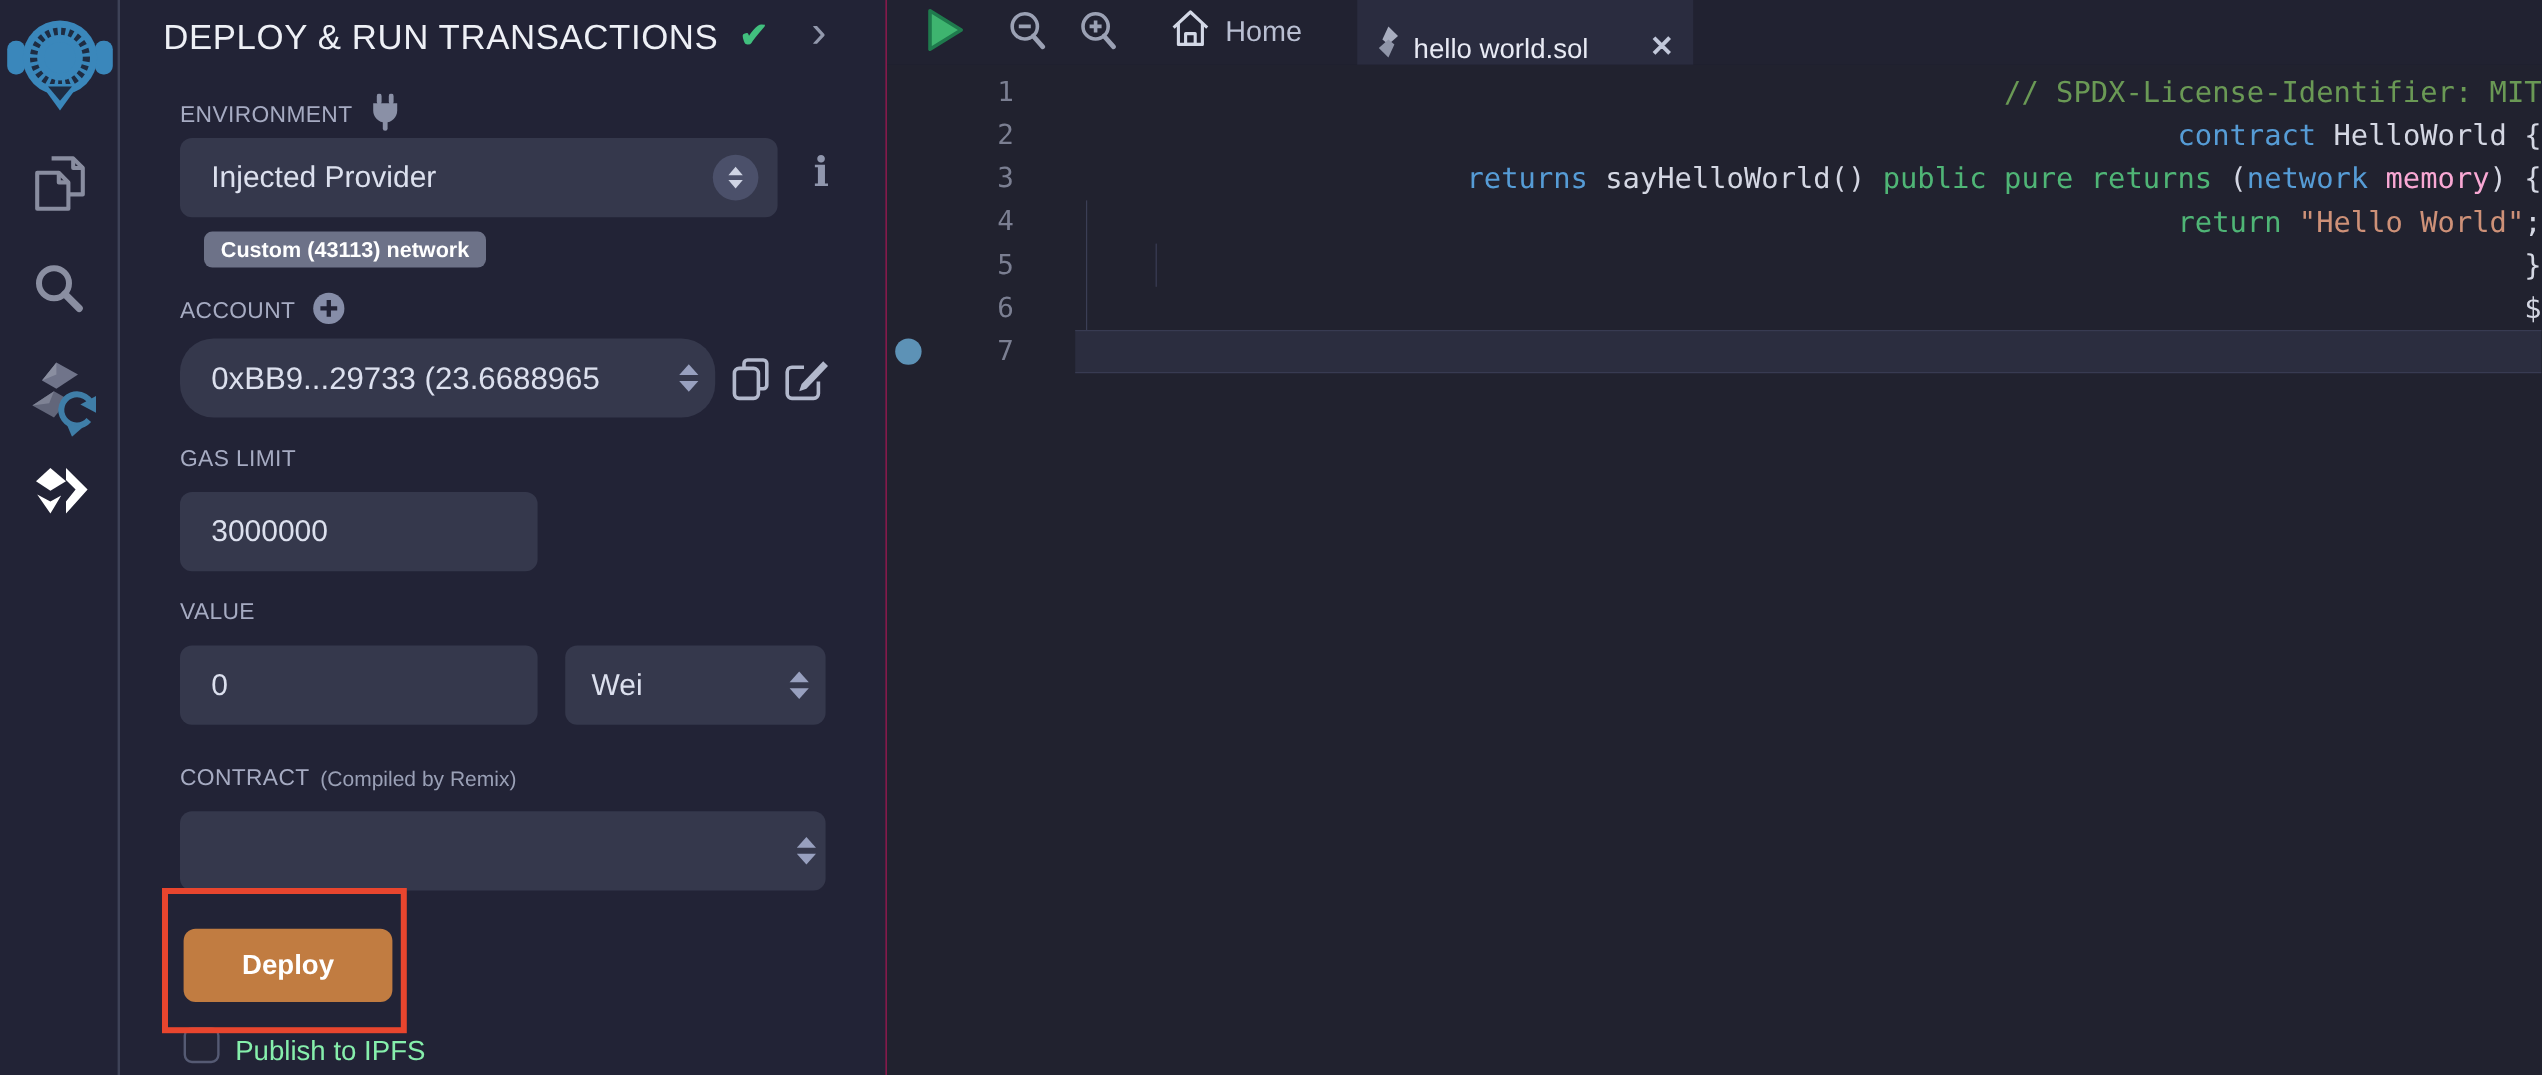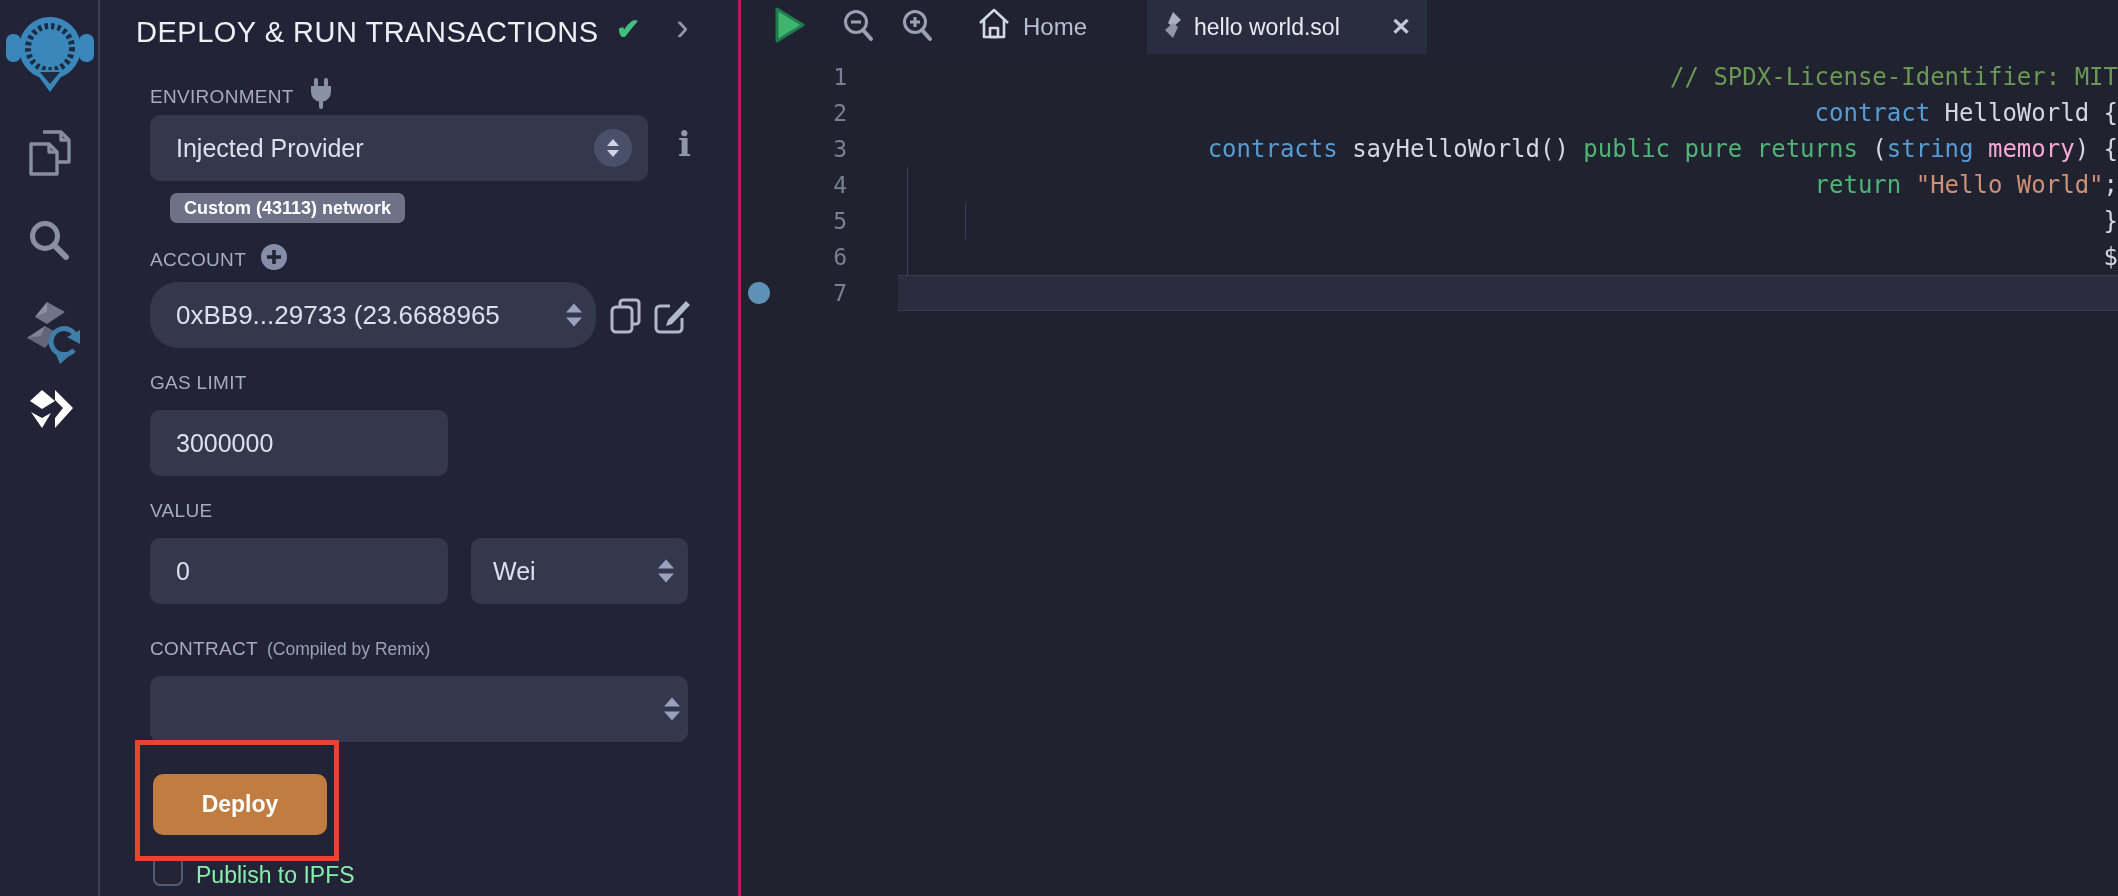--- a/index.html
+++ b/index.html
@@ -58,27 +58,27 @@
   .deploy-btn { position:absolute; left:53px; top:774px; width:174px; height:61px;
                 background:#c17c41; border:none; border-radius:10px; color:#ffffff;
                 font-family:"Liberation Sans", sans-serif; font-size:23px; font-weight:bold; cursor:pointer; }
   .publish-box { position:absolute; left:53px; top:856px; width:30px; height:30px;
                  background:#232435; border:2px solid #555a73; border-radius:7px; cursor:pointer; }
   .publish-label { position:absolute; left:96px; top:860px; height:30px; line-height:30px;
                    font-size:23px; color:#86efac; }
 
   
   .editor { position:absolute; left:738px; top:0; width:1380px; height:896px;
-            background:#21222f; border-left:3px solid #be185d; }
+            background:#21222f; border-left:1px solid #be185d; }
   .tabbar { position:absolute; left:0; top:0; width:100%; height:54px; background:#212231; }
   .tb-icon { position:absolute; top:8px; cursor:pointer; }
   .home-tab { position:absolute; left:228px; top:0; height:54px; display:flex; align-items:center;
               gap:12px; padding:0 8px; cursor:pointer; color:#b9bfd2; font-size:24px; }
-  .active-tab { position:absolute; left:406px; top:0; width:280px; height:54px; background:#2a2c3f;
-                display:flex; align-items:center; gap:11px; padding:0 16px; cursor:pointer; }
+  .active-tab { position:absolute; left:392px; top:0; width:280px; height:54px; background:#2a2c3f;
+                display:flex; align-items:flex-end; gap:11px; padding:0 16px; cursor:pointer; }
   .active-tab .tab-label { font-size:23px; color:#e8eaf4; white-space:nowrap; }
   .tab-close { font-size:24px; font-weight:bold; color:#c2c8da; margin-left:auto; cursor:pointer; }
 
   .codearea { position:absolute; left:0; top:54px; width:100%; height:842px; background:#21222f; }
   .gutter { position:absolute; left:0; top:0; width:156px; height:100%；
             }
   .gutter { background:#292a3a; border-right:1px solid #343748; }
   .gutter-numbers { position:absolute; left:0; top:5px; width:156px; }
   .line-number { height:36px; line-height:36px; text-align:right; padding-right:50px;
                  font-family:"DejaVu Sans Mono", monospace; font-size:23px; color:#7b7f92; cursor:pointer; }
@@ -310,19 +310,19 @@
           <div class="line-number">7</div>
         </div>
     </div>
     <div class="breakpoint"></div>
     <div class="current-line"></div>
     <div class="guide" style="left:166px; top:113px; height:108px;"></div>
     <div class="guide" style="left:224px; top:149px; height:36px;"></div>
     <div class="code-lines">
         <div class="code-line"><span class="tk-comment">// SPDX-License-Identifier: MIT</span></div>
         <div class="code-line"><span class="tk-keyword">contract </span><span class="tk-plain">HelloWorld {</span></div>
-        <div class="code-line"><span class="tk-plain">    </span><span class="tk-keyword">contracts </span><span class="tk-plain">sayHelloWorld() </span><span class="tk-keyword2">public pure returns </span><span class="tk-plain">(</span><span class="tk-keyword">string</span><span class="tk-plain"> </span><span class="tk-type">memory</span><span class="tk-plain">) {</span></div>
+        <div class="code-line"><span class="tk-plain">    </span><span class="tk-keyword">returns </span><span class="tk-plain">sayHelloWorld() </span><span class="tk-keyword2">public pure returns </span><span class="tk-plain">(</span><span class="tk-keyword">network</span><span class="tk-plain"> </span><span class="tk-type">memory</span><span class="tk-plain">) {</span></div>
         <div class="code-line"><span class="tk-plain">        </span><span class="tk-keyword2">return </span><span class="tk-string">"Hello World"</span><span class="tk-plain">;</span></div>
         <div class="code-line"><span class="tk-plain">    }</span></div>
         <div class="code-line"><span class="tk-plain">$</span></div>
       </div>
   </div>
 </div>
 
 </body></html>

